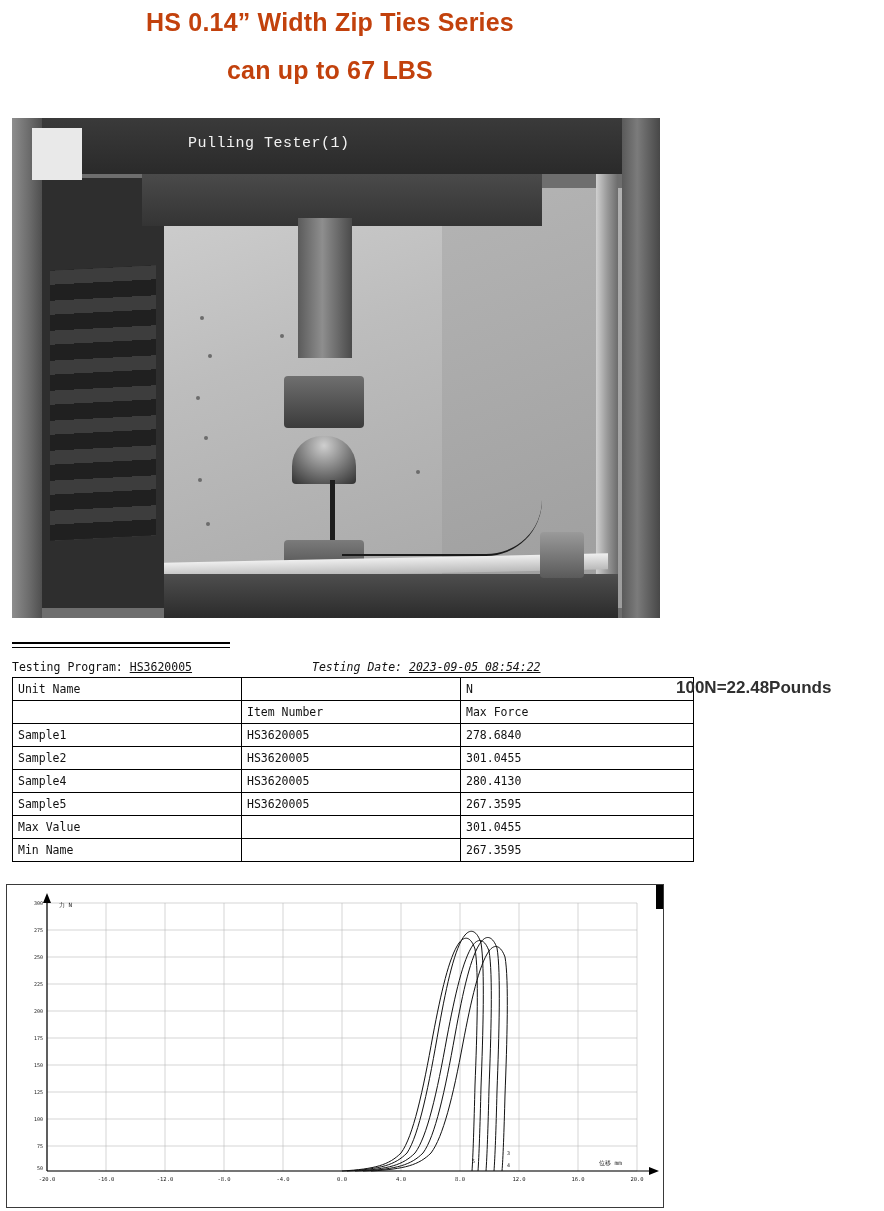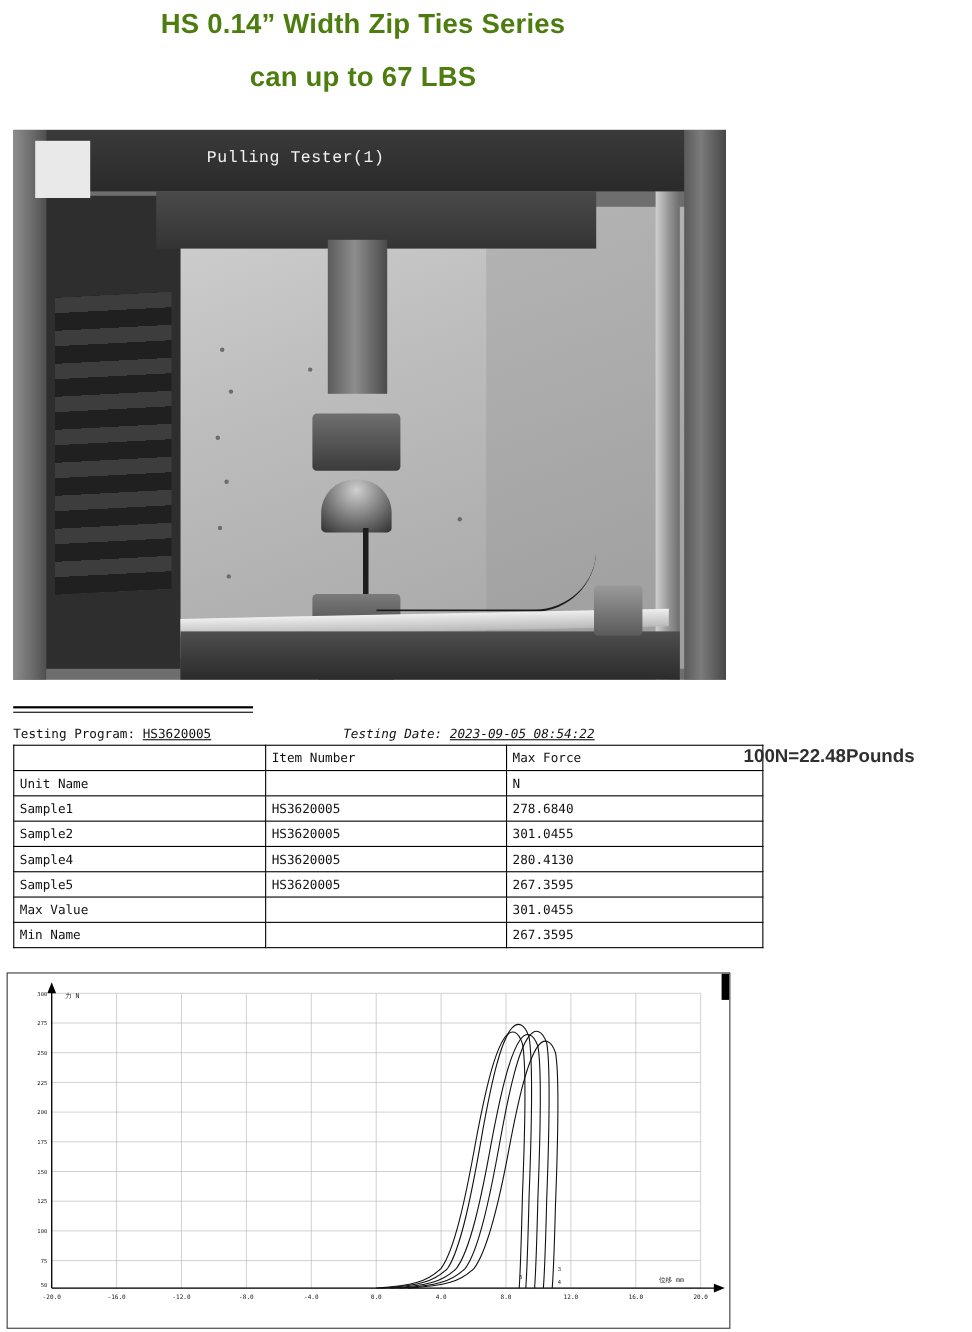--- a/index.html
+++ b/index.html
@@ -18,21 +18,21 @@
   
   .heading-block {
     padding-top: 4px;
     text-align: center;
     width: 660px;
   }
   .heading-line {
     font-family: "Liberation Sans", sans-serif;
     font-weight: bold;
     font-size: 25px;
-    color: #4d7c0f;
+    color: #c2410c;
     letter-spacing: 0.2px;
     line-height: 1.45;
   }
   .heading-line.second {
     margin-top: 12px;
   }
 
   
   .photo {
     position: absolute;
@@ -267,28 +267,28 @@
     </div>
     <div class="rh-right">
       <span>Testing Date:</span>
       <span class="ul">2023-09-05 08:54:22</span>
     </div>
   </div>
 
   <table class="report-table">
     <tbody>
       <tr>
+        <td class="col-a">Unit Name</td>
+        <td class="col-b"></td>
+        <td class="col-c">N</td>
+      </tr>
+      <tr>
         <td class="col-a"></td>
         <td class="col-b">Item Number</td>
         <td class="col-c">Max Force</td>
-      </tr>
-      <tr>
-        <td class="col-a">Unit Name</td>
-        <td class="col-b"></td>
-        <td class="col-c">N</td>
       </tr>
       <tr>
         <td class="col-a">Sample1</td>
         <td class="col-b">HS3620005</td>
         <td class="col-c">278.6840</td>
       </tr>
       <tr>
         <td class="col-a">Sample2</td>
         <td class="col-b">HS3620005</td>
         <td class="col-c">301.0455</td>

